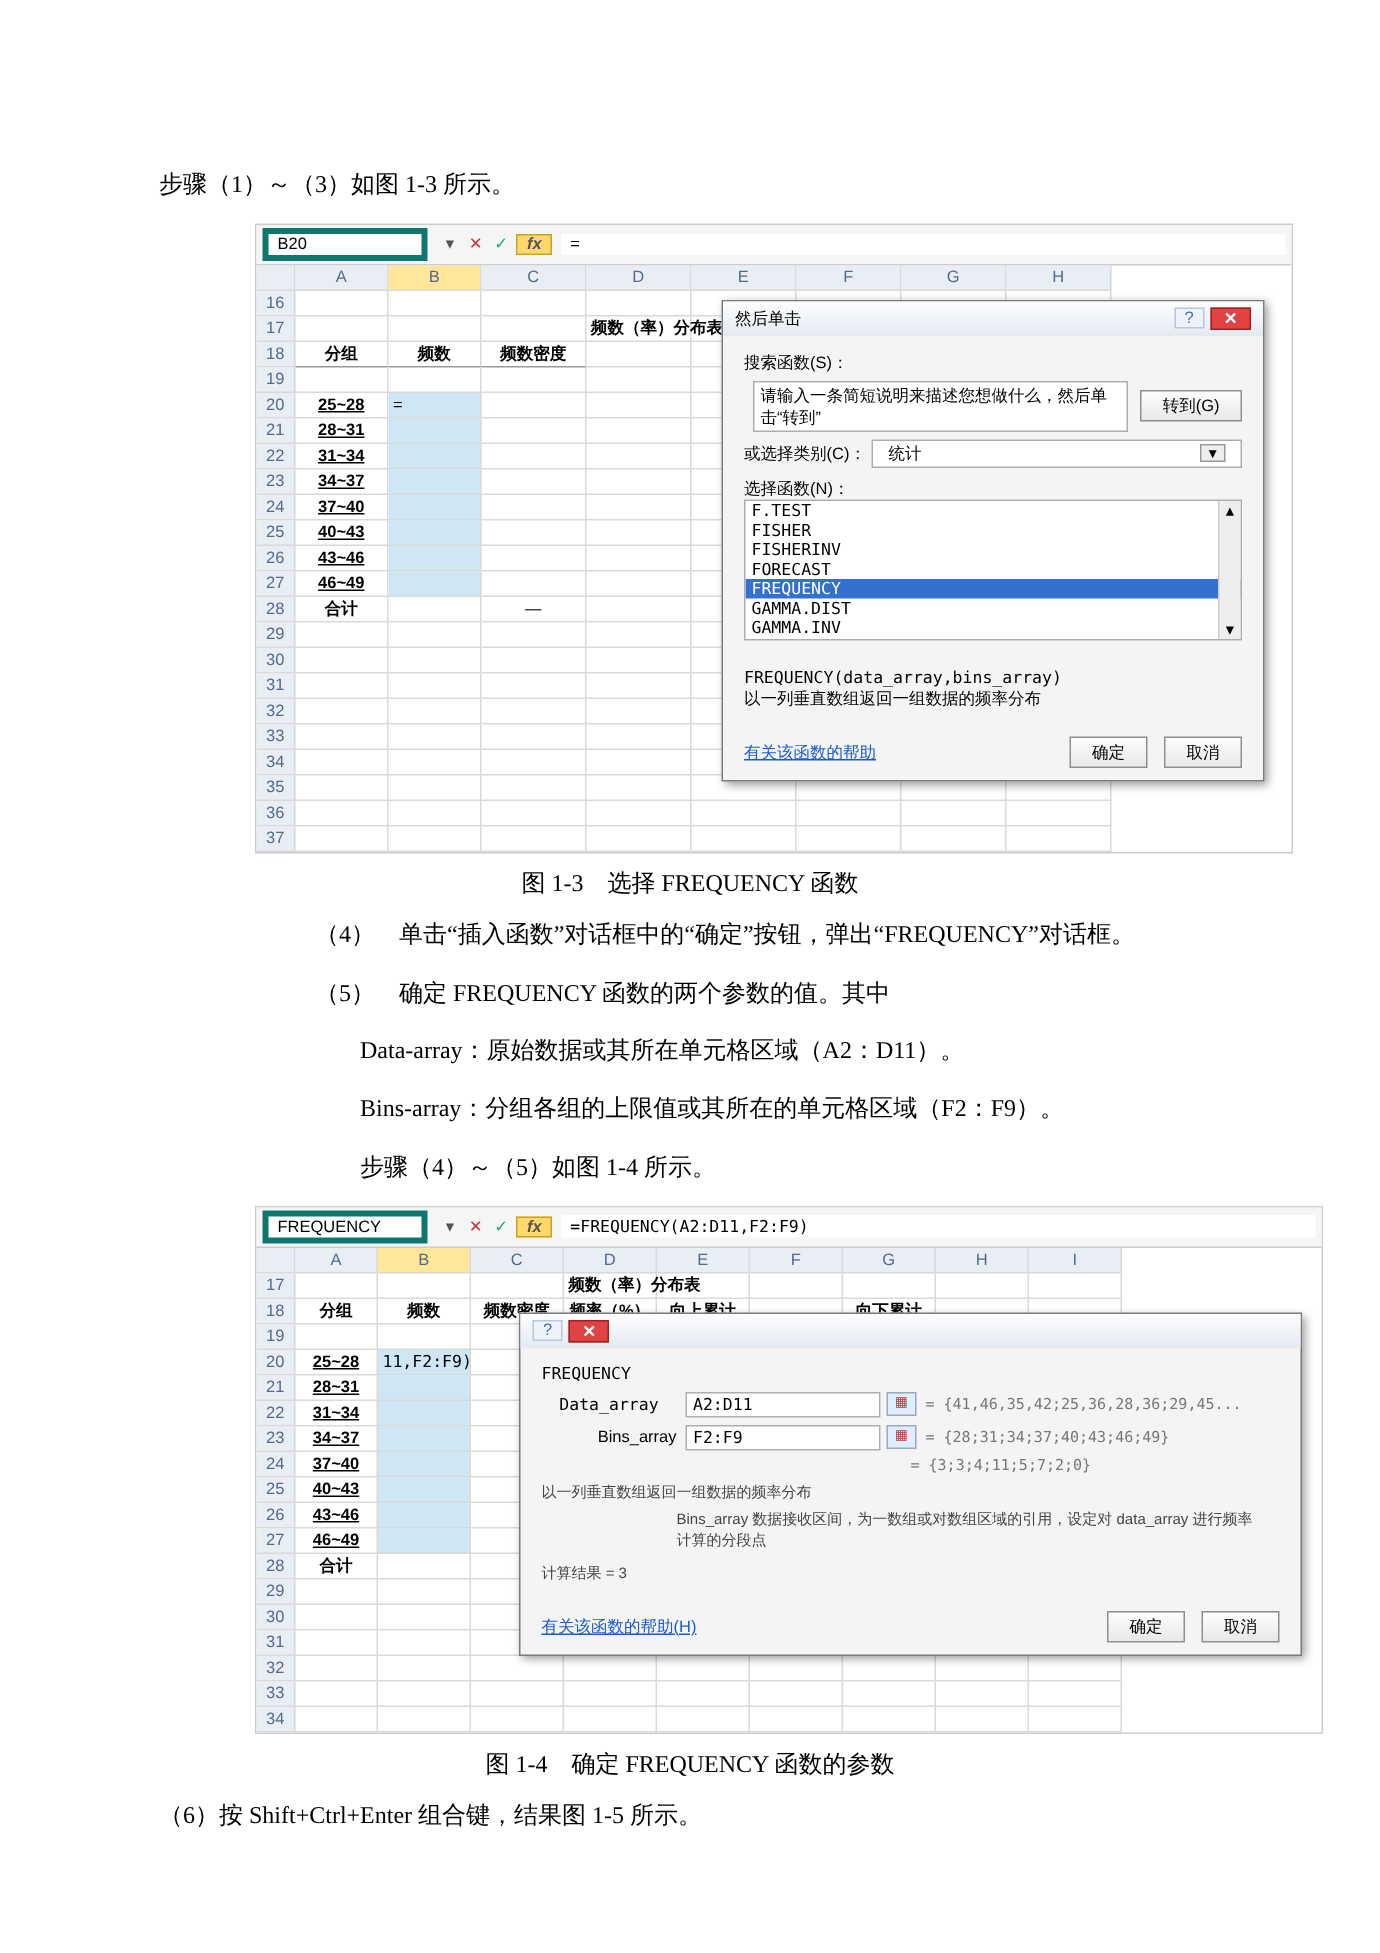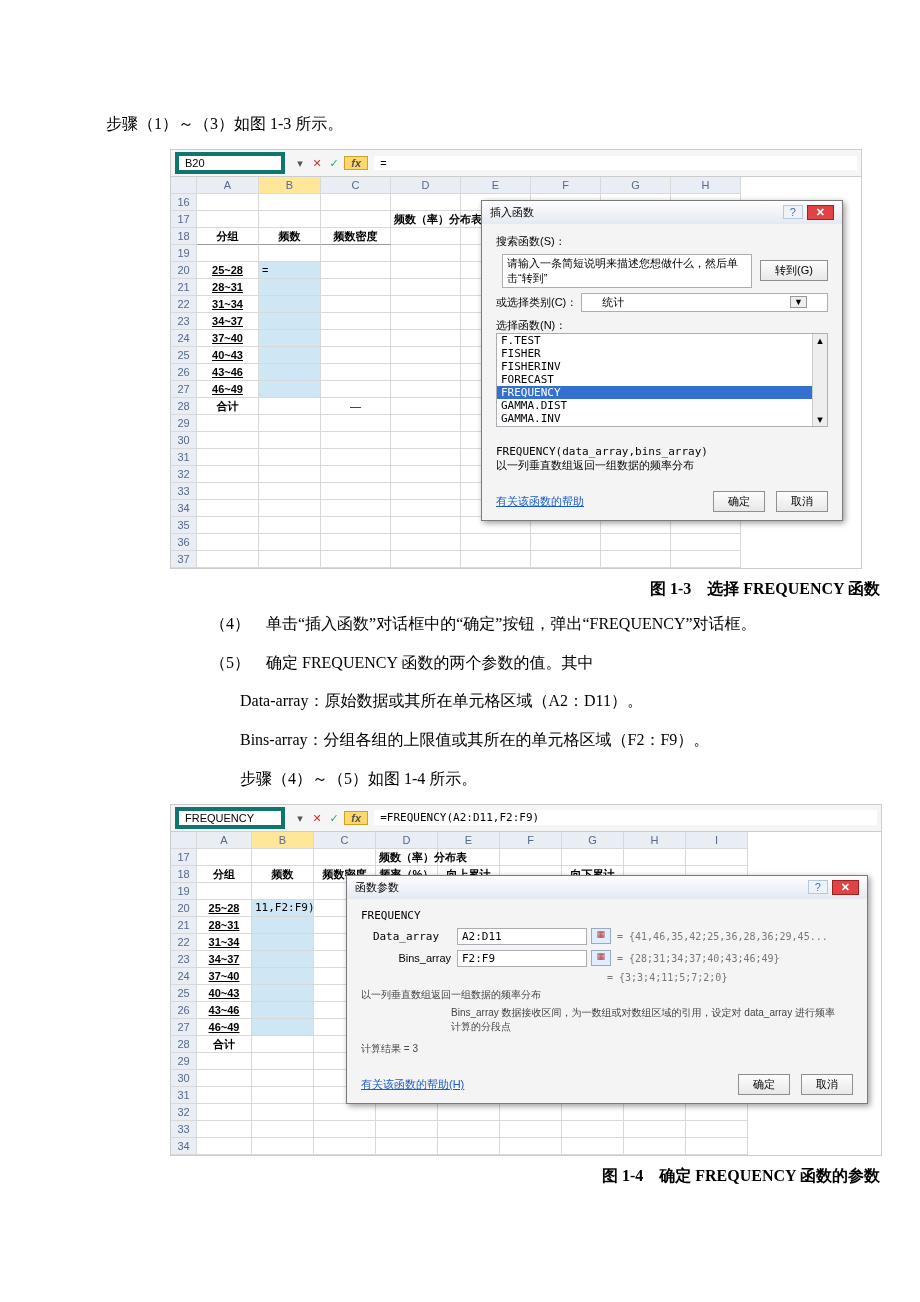--- a/index.html
+++ b/index.html
@@ -1,20 +1,20 @@
 <!DOCTYPE html>
 <html><head>
 <meta charset="utf-8">
 <style>
   body { background:#fff; font-family:"SimSun","宋体",serif; font-size:16px; margin:0; padding:0; }
   .page { width:920px; margin:0 auto; padding:100px 40px 60px 40px; box-sizing:border-box; }
   .para { margin:10px 0 10px 66px; line-height:1.8; }
   .para2 { margin:10px 0 10px 170px; line-height:1.8; }
   .para3 { margin:10px 0 10px 200px; line-height:1.8; }
-  .caption { text-align:right; font-weight:bold; margin:8px 0; }
+  .caption { text-align:center; font-weight:normal; margin:8px 0; }
   .figure { margin:10px 0 10px 130px; width:690px; border:1px solid #ccc; font-family:Tahoma,Arial,sans-serif; font-size:11px; position:relative; background:#fff;}
   .figure2 { margin:10px 0 10px 130px; width:710px; border:1px solid #ccc; font-family:Tahoma,Arial,sans-serif; font-size:11px; position:relative; background:#fff;}
 
   
   .fbar { display:flex; align-items:center; padding:2px 4px; border-bottom:1px solid #ccc; background:#f5f5f5;}
   .namebox { width:90px; border:4px solid #0f766e; background:#fff; padding:1px 6px; margin-right:8px; font-size:11px;}
   .fx-icons span { display:inline-block; width:14px; text-align:center; color:#555;}
   .fx-label { background:#ffd86b; padding:0 4px; font-style:italic; font-weight:bold; border:1px solid #c9a227;}
   .fx-input { flex:1; background:#fff; padding:1px 6px; margin-left:6px;}
 
@@ -36,21 +36,21 @@
   .dialog { position:absolute; background:#f4f4f4; border:1px solid #7a7a7a; box-shadow:2px 2px 6px rgba(0,0,0,.4); font-size:11px;}
   .dlg-title { background:linear-gradient(#fdfdfd,#e4e9f2); padding:4px 8px; display:flex; align-items:center;}
   .dlg-title .t { flex:1; }
   .dlg-close { background:#e04343; color:#fff; padding:0 8px; border:1px solid #a02020; font-weight:bold;}
   .dlg-q { background:#eef3fa; border:1px solid #b5c8e0; color:#4a6ea9; padding:0 6px; margin-right:4px;}
   .dlg-body { padding:10px 14px; }
   .dlg-body .row { margin:5px 0; display:flex; align-items:center;}
   .dlg-body .row label { display:inline-block; }
   .txt { border:1px solid #abadb3; background:#fff; padding:1px 4px; flex:1; margin-left:6px;}
   .btn { background:linear-gradient(#fdfdfd,#e8e8e8); border:1px solid #8e8f8f; padding:2px 14px; font-size:11px; cursor:pointer;}
-  .drop { border:1px solid #abadb3; background:#fff; padding:1px 20px; display:flex; align-items:center;gap:34px;}
+  .drop { border:1px solid #abadb3; background:#fff; padding:1px 10px; display:flex; align-items:center;gap:34px;}
   .drop .arr { margin-left:auto; background:#eee; border:1px solid #999; padding:0 3px; font-size:9px;}
   .listbox { border:1px solid #abadb3; background:#fff; height:92px; overflow:hidden; position:relative;}
   .listbox .item { padding:0 4px; font-family:Consolas,monospace; font-size:11px;}
   .listbox .hl { background:#3470cf; color:#fff;}
   .listbox .sb { position:absolute; right:0; top:0; bottom:0; width:14px; background:#eee; border-left:1px solid #ccc; text-align:center;}
   .link { color:#1a5bcb; text-decoration:underline; cursor:pointer;}
   .dlg-foot { display:flex; justify-content:flex-end; gap:10px; padding:8px 14px;}
   .ref-btn { display:inline-block; width:18px; height:14px; border:1px solid #9ab; background:#dfeeff; margin-left:4px; text-align:center; font-size:9px; color:#b33;}
   .eq { color:#777; font-family:Consolas,monospace; font-size:10px; margin-left:6px;}
   .small { font-size:10px; color:#444;}
@@ -280,21 +280,21 @@
         <div></div>
         <div></div>
         <div></div>
         <div></div>
         <div></div>
         <div></div>
       </div>
 
     <div class="dialog" style="left:310px; top:50px; width:360px;">
       <div class="dlg-title">
-        <span class="t">插入函数</span>
+        <span class="t">然后单击</span>
         <span class="dlg-q">?</span>
         <span class="dlg-close">✕</span>
       </div>
       <div class="dlg-body">
         <div>搜索函数(S)：</div>
         <div class="row">
           <div class="txt">请输入一条简短说明来描述您想做什么，然后单击“转到”</div>
           <button class="btn" style="margin-left:8px">转到(G)</button>
         </div>
         <div class="row">
@@ -538,21 +538,20 @@
         <div></div>
         <div></div>
         <div></div>
         <div></div>
         <div></div>
         <div></div>
       </div>
 
     <div class="dialog" style="left:175px; top:70px; width:520px;">
       <div class="dlg-title">
-        <span class="t">函数参数</span>
         <span class="dlg-q">?</span>
         <span class="dlg-close">✕</span>
       </div>
       <div class="dlg-body">
         <div style="font-family:Consolas,monospace;margin-bottom:6px">FREQUENCY</div>
         <div class="row">
           <label style="width:90px;text-align:center;font-family:Consolas,monospace">Data_array</label>
           <div class="txt" style="flex:0 0 120px;font-family:Consolas,monospace">A2:D11</div>
           <span class="ref-btn">▦</span>
           <span class="eq">= {41,46,35,42;25,36,28,36;29,45...</span>
@@ -575,14 +574,15 @@
         <span class="link">有关该函数的帮助(H)</span>
         <div>
           <button class="btn">确定</button>
           <button class="btn" style="margin-left:8px">取消</button>
         </div>
       </div>
     </div>
   </div>
 
   <div class="caption">图 1-4　确定 FREQUENCY 函数的参数</div>
+  <div class="para">（6）按 Shift+Ctrl+Enter 组合键，结果图 1-5 所示。</div>
 
 </div>
 
 </body></html>

